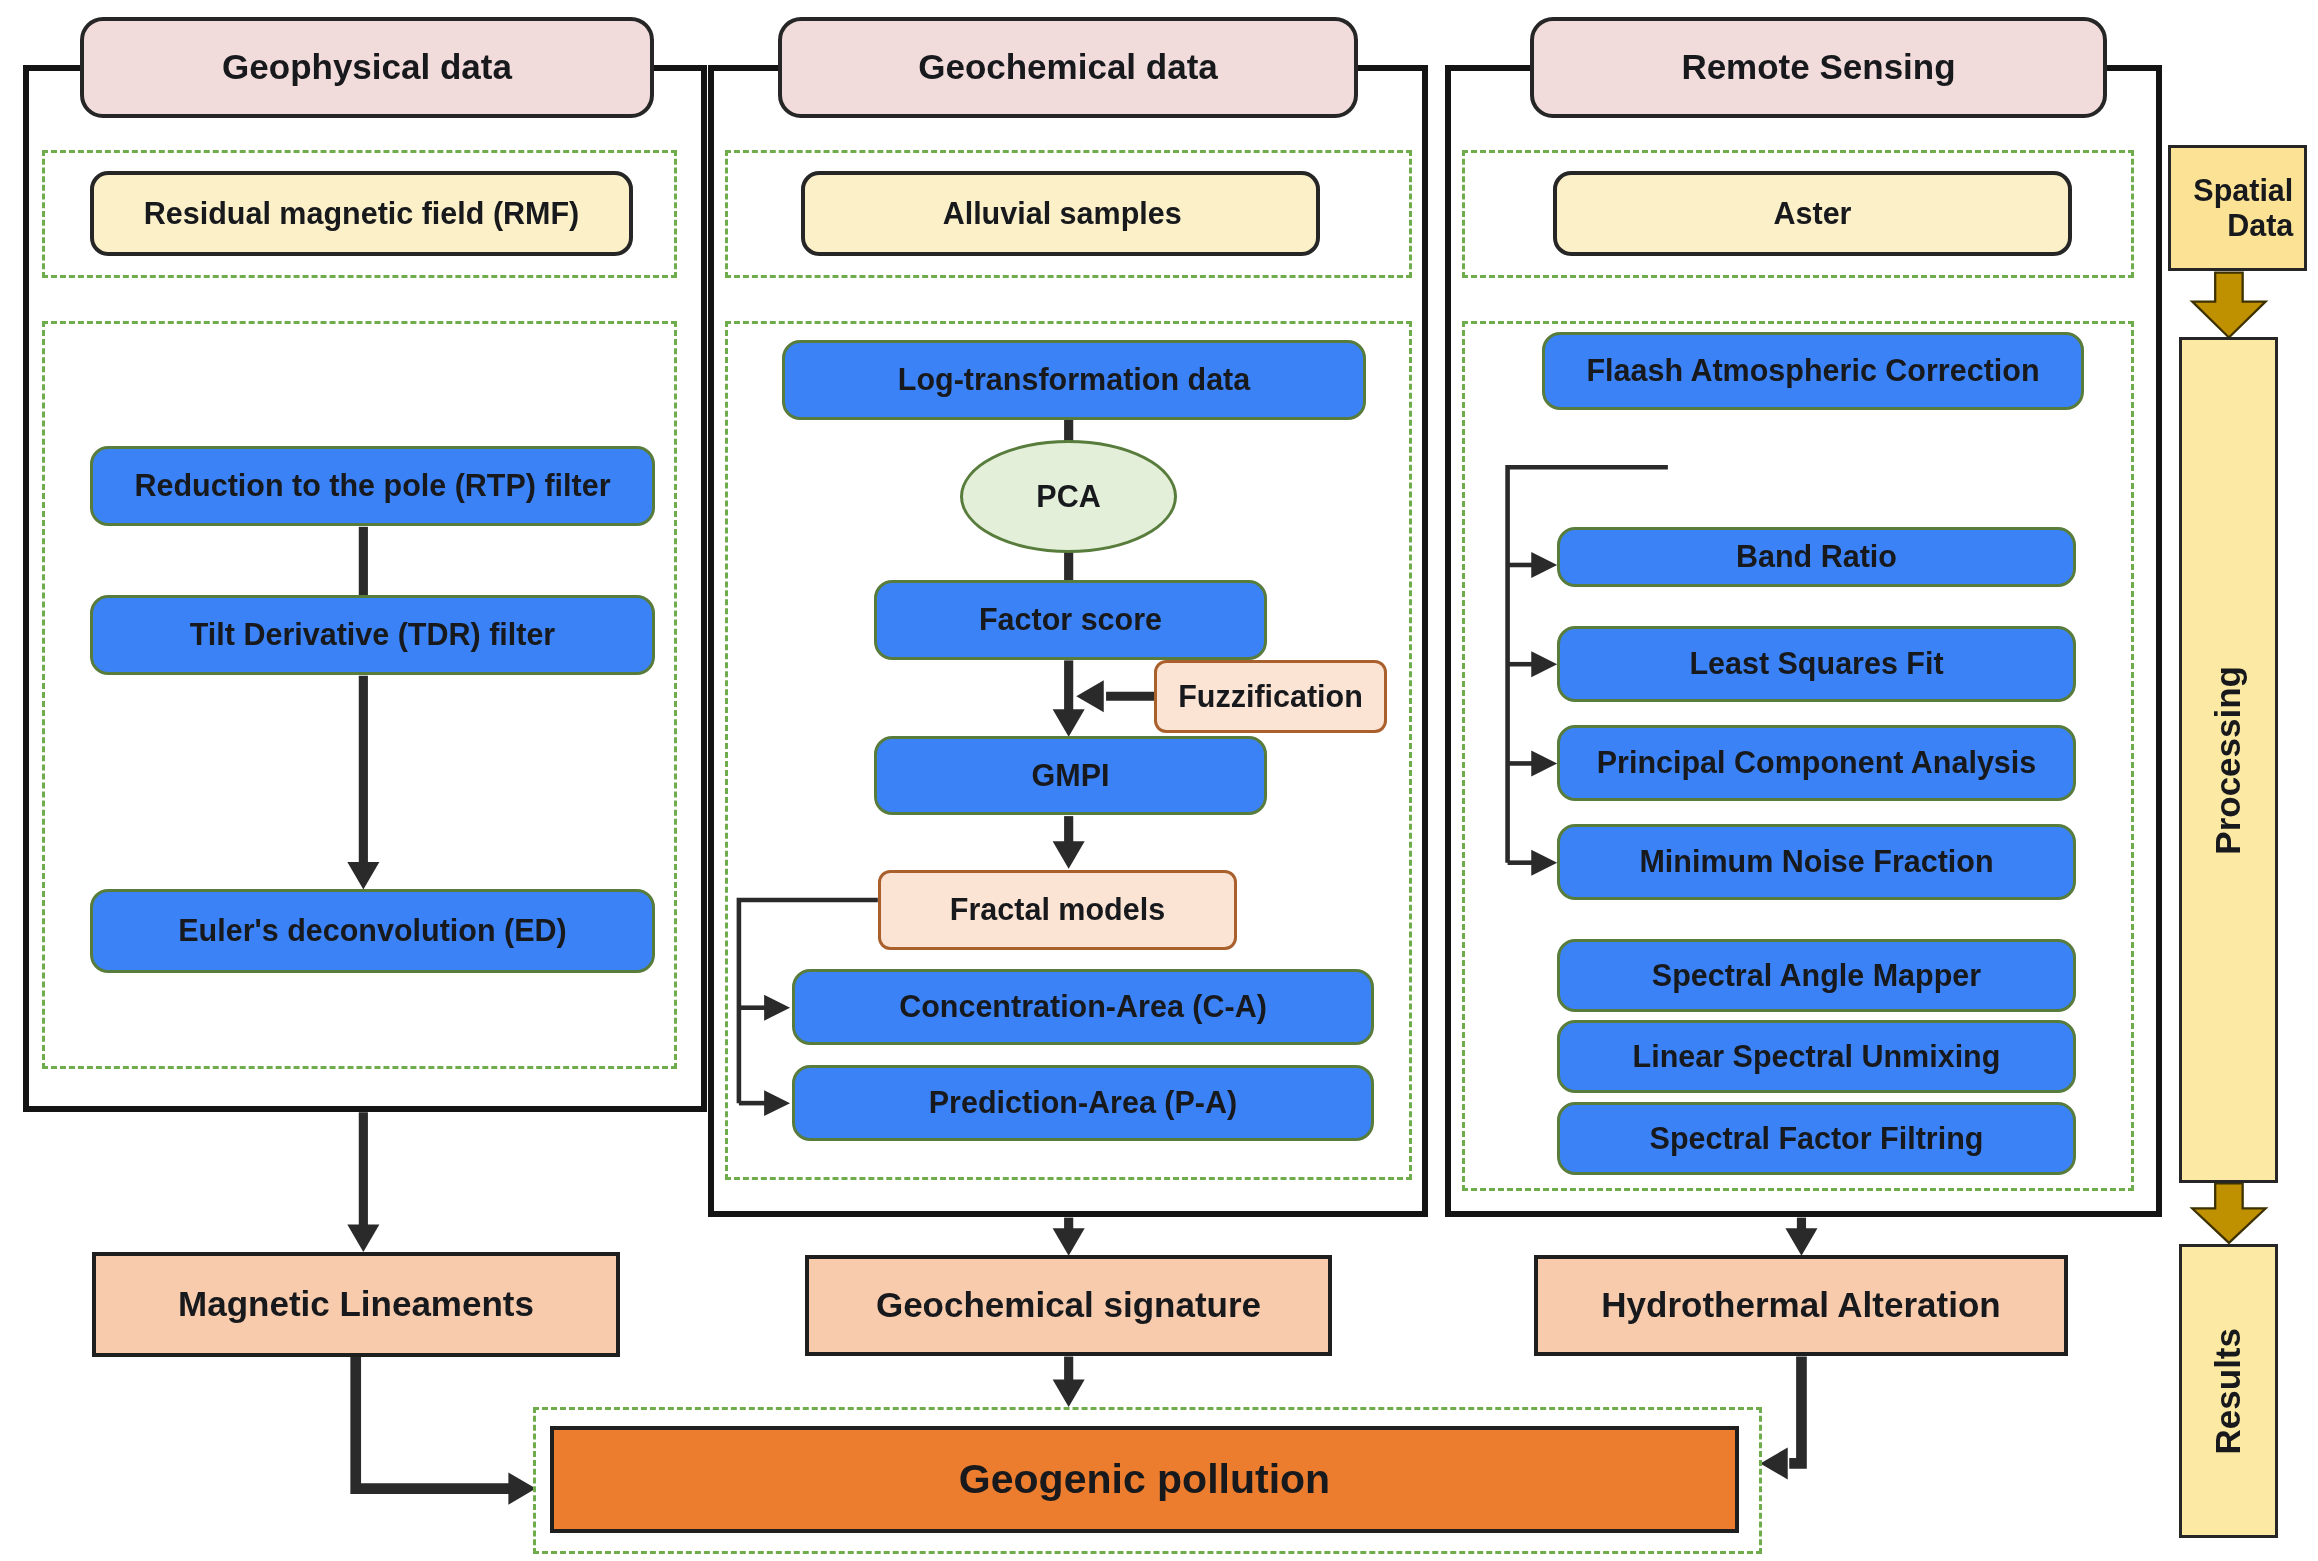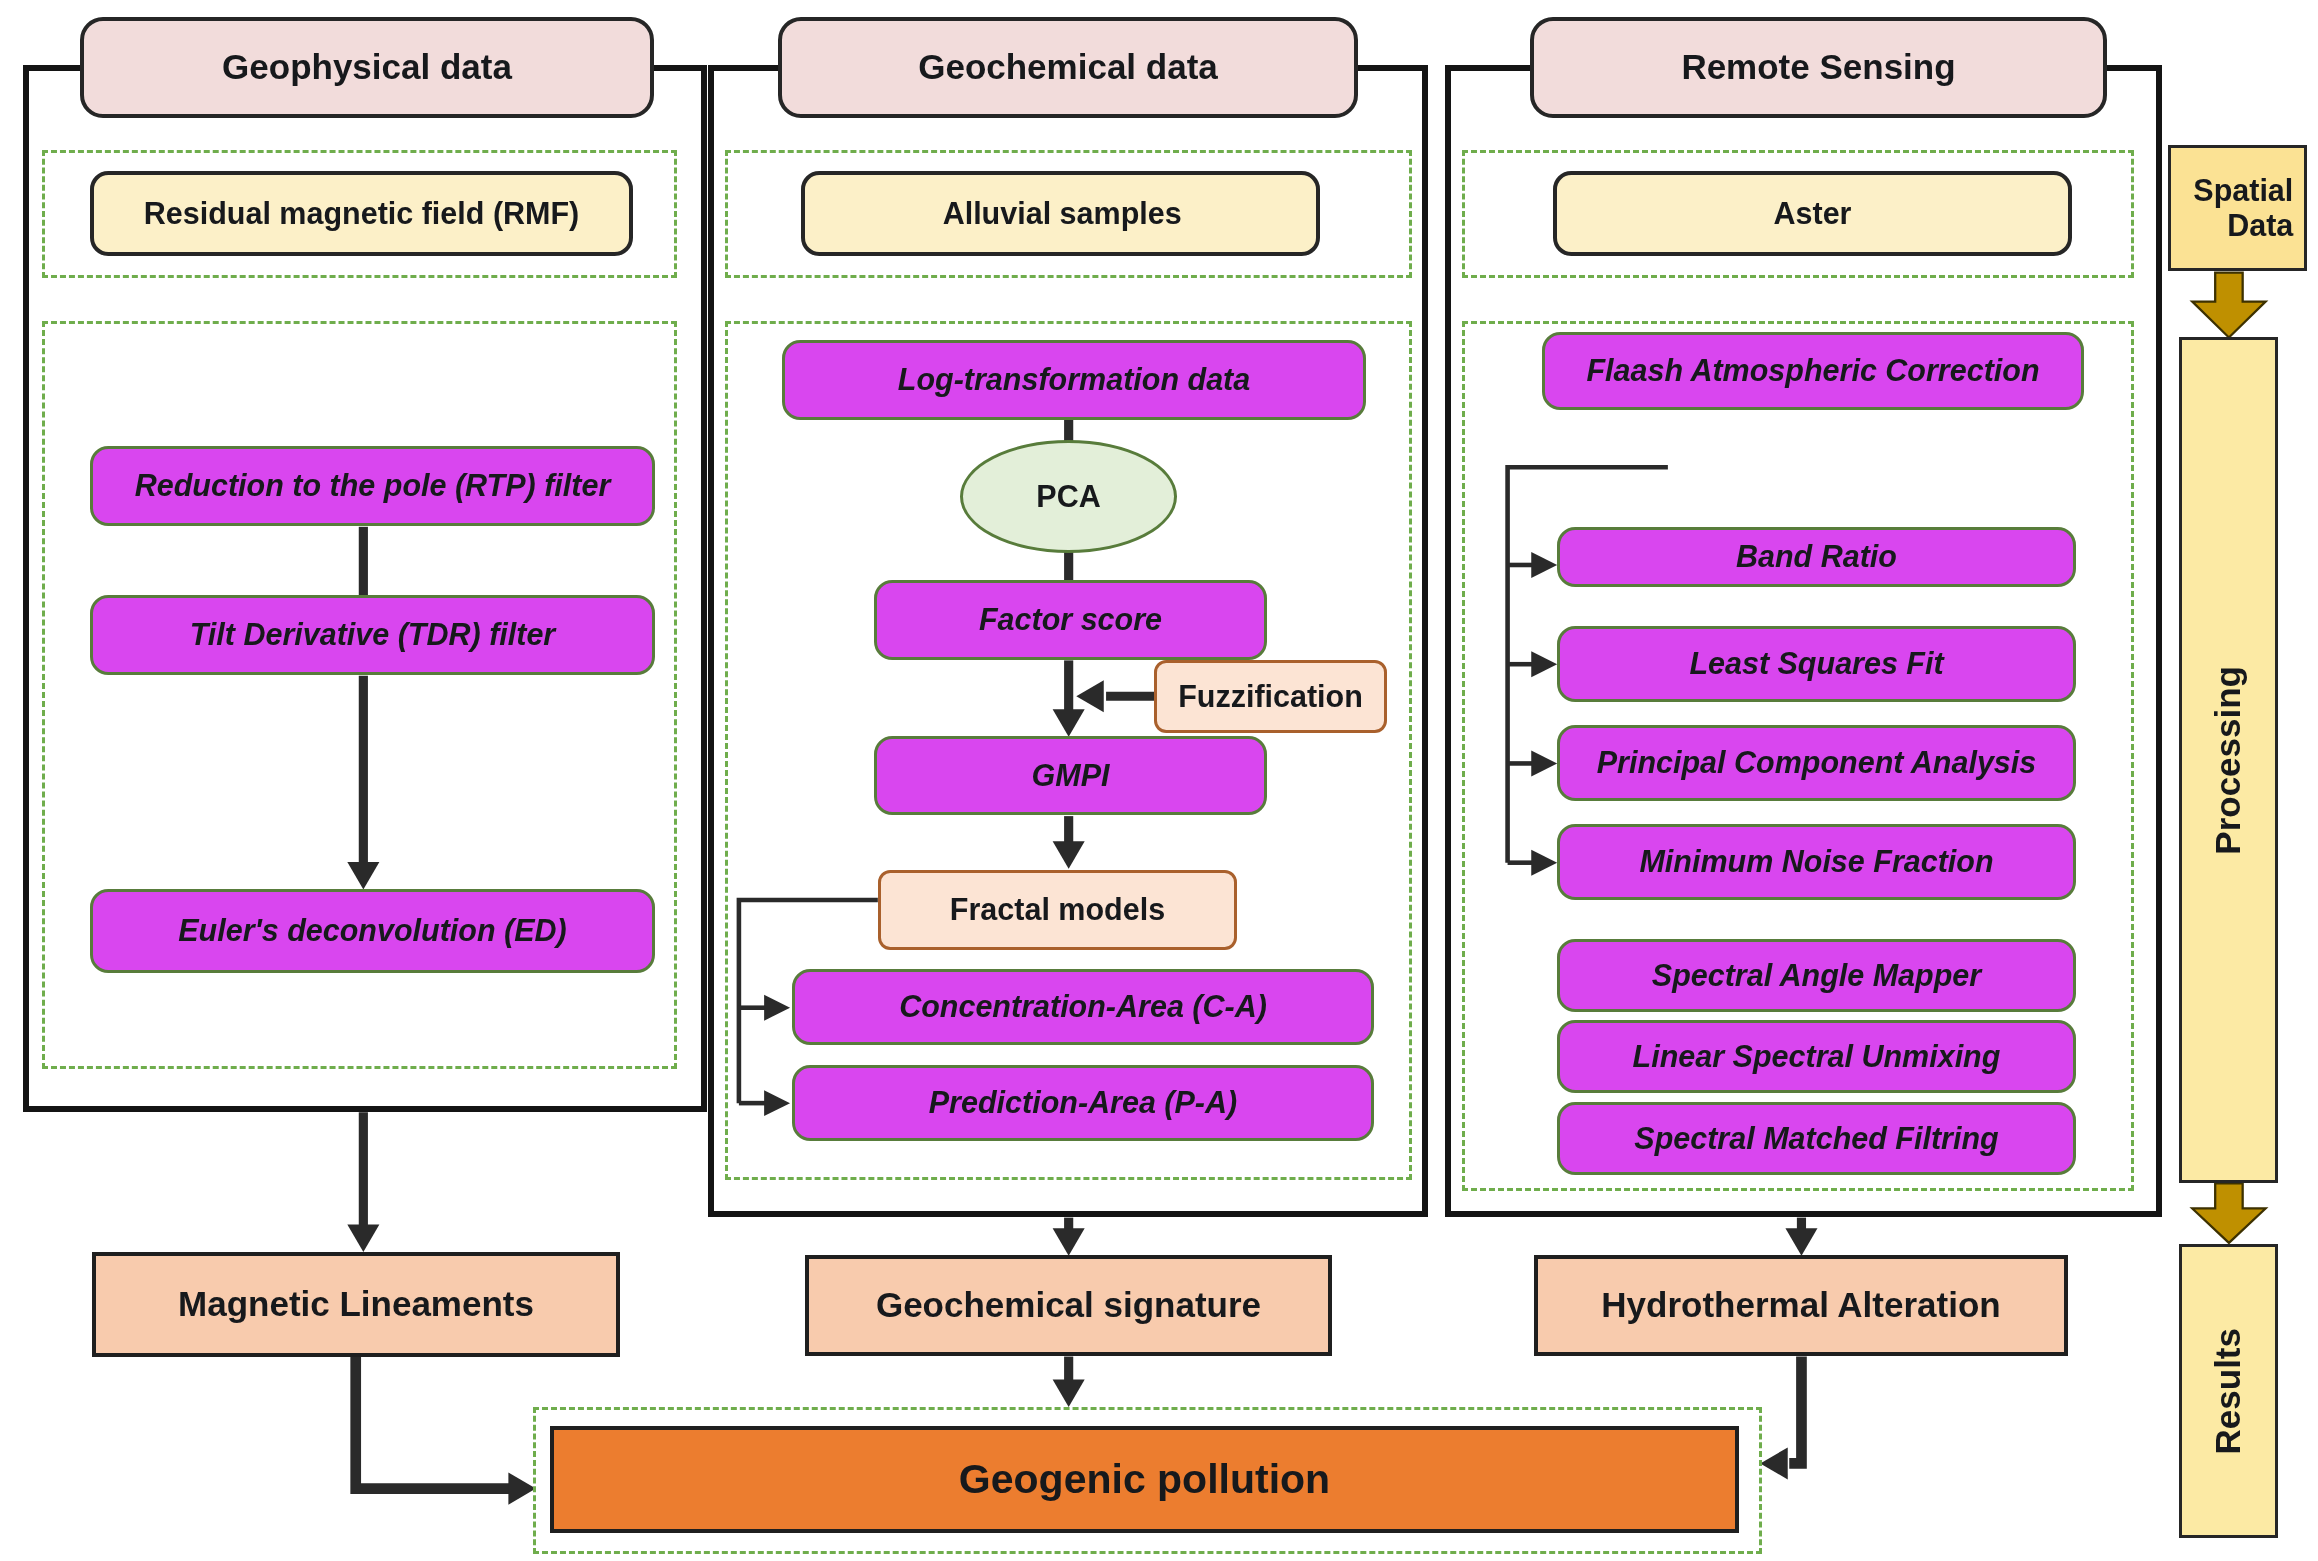--- a/index.html
+++ b/index.html
@@ -5,21 +5,21 @@
   html,body{margin:0;padding:0;background:#ffffff;}
   #canvas{position:relative;width:2319px;height:1562px;background:#ffffff;overflow:hidden;
           font-family:"Liberation Sans","DejaVu Sans",sans-serif;color:#17191c;}
   #connectors{position:absolute;left:0;top:0;z-index:1;}
   .colb{position:absolute;border:6.9px solid #141414;box-sizing:border-box;z-index:2;background:transparent;}
   .dash{position:absolute;border:3.1px dashed #6fad4c;box-sizing:border-box;z-index:2;background:transparent;}
   .box{position:absolute;box-sizing:border-box;display:flex;align-items:center;justify-content:center;
        text-align:center;font-weight:bold;z-index:3;line-height:1.15;padding:3.1px 10.7px;}
   .hdr{background:#f2dcdb;border:4.6px solid #262626;border-radius:23px;font-size:35px;z-index:4;}
   .inp{background:#fcf0c8;border:4.6px solid #262626;border-radius:18.3px;font-size:30.5px;}
-  .prc{background:#d946ef;border:3.8px solid #587c3b;border-radius:18.3px;font-size:30.5px;font-style:italic;}
+  .prc{background:#3b82f6;border:3.8px solid #587c3b;border-radius:18.3px;font-size:30.5px;}
   .mdl{background:#fce4d4;border:3.8px solid #a9602c;border-radius:12.2px;font-size:30.5px;}
   .ell{background:#e3efd9;border:3.8px solid #587c3b;border-radius:50%;font-size:30.5px;}
   .out{background:#f8cbad;border:4.6px solid #1f1f1f;font-size:35px;}
   .fin{background:#ec7d2f;border:4.6px solid #1f1f1f;font-size:41px;}
   .side{background:#fbe294;border:3.8px solid #262626;font-size:30.5px;z-index:3;}
   .stage{background:#fceaa4;border:3.8px solid #262626;font-size:35px;z-index:3;}
   .vtext{writing-mode:vertical-rl;transform:rotate(180deg);}
 </style>
 </head>
 <body>
@@ -102,21 +102,21 @@
   <div class="dash" style="left:1462px;top:150px;width:672px;height:128px;"></div>
   <div class="box inp" style="left:1553px;top:171px;width:519px;height:85px;">Aster</div>
   <div class="dash" style="left:1462px;top:321px;width:672px;height:870px;"></div>
   <div class="box prc" style="left:1542px;top:332px;width:542px;height:78px;">Flaash Atmospheric Correction</div>
   <div class="box prc" style="left:1557px;top:527px;width:519px;height:60px;">Band Ratio</div>
   <div class="box prc" style="left:1557px;top:626px;width:519px;height:76px;">Least Squares Fit</div>
   <div class="box prc" style="left:1557px;top:725px;width:519px;height:76px;">Principal Component Analysis</div>
   <div class="box prc" style="left:1557px;top:824px;width:519px;height:76px;">Minimum Noise Fraction</div>
   <div class="box prc" style="left:1557px;top:939px;width:519px;height:73px;">Spectral Angle Mapper</div>
   <div class="box prc" style="left:1557px;top:1020px;width:519px;height:73px;">Linear Spectral Unmixing</div>
-  <div class="box prc" style="left:1557px;top:1102px;width:519px;height:73px;">Spectral Matched Filtring</div>
+  <div class="box prc" style="left:1557px;top:1102px;width:519px;height:73px;">Spectral Factor Filtring</div>
   <div class="box out" style="left:1534px;top:1255px;width:534px;height:101px;">Hydrothermal Alteration</div>
 
   <div class="box side" style="left:2168px;top:145px;width:139px;height:126px;text-align:right;">Spatial Data</div>
   <div class="box stage" style="left:2179px;top:337px;width:99px;height:846px;">
     <span class="vtext">Processing</span>
   </div>
   <div class="box stage" style="left:2179px;top:1244px;width:99px;height:294px;">
     <span class="vtext">Results</span>
   </div>
 

